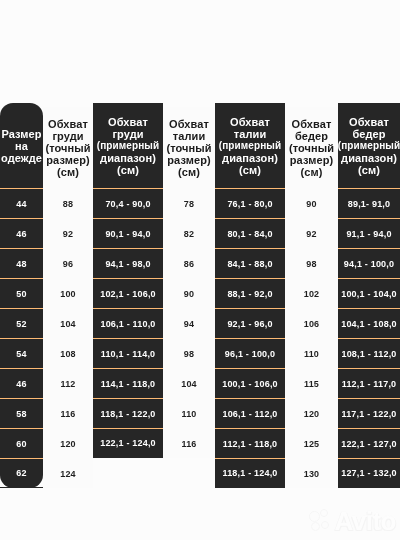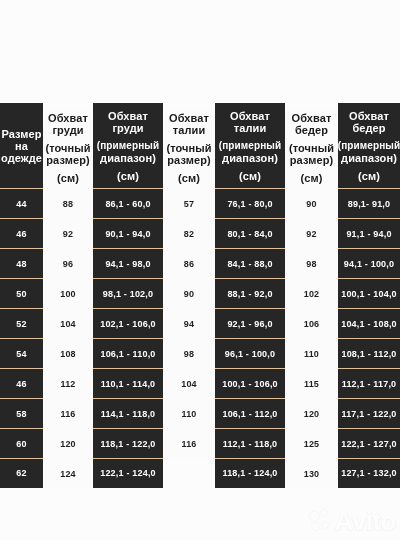--- a/index.html
+++ b/index.html
@@ -26,21 +26,21 @@
     align-items: flex-start;
   }
 
   .col {
     display: flex;
     flex-direction: column;
     box-sizing: border-box;
   }
 
   
-  .col-0 { width: 43px; }
+  .col-0 { width: 43px; border-radius: 13px; }
   .col-1 { width: 50px; }
   .col-2 { width: 70px; }
   .col-3 { width: 52px; }
   .col-4 { width: 70px; }
   .col-5 { width: 53px; }
   .col-6 { width: 62px; }
 
   .col-dark  { background: #262626; }
   .col-light { background: #fbfbfb; }
 
@@ -61,21 +61,21 @@
   .col-dark .hcell  { color: #ffffff; }
   .col-light .hcell { color: #1a1a1a; height: 81px; }
 
   .hline {
     font-weight: bold;
     font-size: 11px;
     line-height: 12px;
     letter-spacing: .1px;
     white-space: nowrap;
   }
-  .hline.gap { margin-top: 6px; }
+  .hline.gap { }
   .hline.narrow { font-size: 10px; }
 
   
   .cell {
     height: 30px;
     display: flex;
     align-items: center;
     justify-content: center;
     font-size: 9px;
     font-weight: bold;
@@ -173,40 +173,39 @@
       <div class="cell">124</div>
     </div>
     <div class="col col-2 col-dark">
       <div class="hcell">
         <div class="hline">Обхват</div>
         <div class="hline">груди</div>
         <div class="hline gap narrow">(примерный</div>
         <div class="hline">диапазон)</div>
         <div class="hline gap">(см)</div>
       </div>
-      <div class="cell">86,1 - 60,0</div>
+      <div class="cell">70,4 - 90,0</div>
       <div class="cell">90,1 - 94,0</div>
       <div class="cell">94,1 - 98,0</div>
-      <div class="cell">98,1 - 102,0</div>
       <div class="cell">102,1 - 106,0</div>
       <div class="cell">106,1 - 110,0</div>
       <div class="cell">110,1 - 114,0</div>
       <div class="cell">114,1 - 118,0</div>
       <div class="cell">118,1 - 122,0</div>
       <div class="cell">122,1 - 124,0</div>
     </div>
     <div class="col col-3 col-light">
       <div class="hcell">
         <div class="hline">Обхват</div>
         <div class="hline">талии</div>
         <div class="hline gap">(точный</div>
         <div class="hline">размер)</div>
         <div class="hline gap">(см)</div>
       </div>
-      <div class="cell">57</div>
+      <div class="cell">78</div>
       <div class="cell">82</div>
       <div class="cell">86</div>
       <div class="cell">90</div>
       <div class="cell">94</div>
       <div class="cell">98</div>
       <div class="cell">104</div>
       <div class="cell">110</div>
       <div class="cell">116</div>
     </div>
     <div class="col col-4 col-dark">

